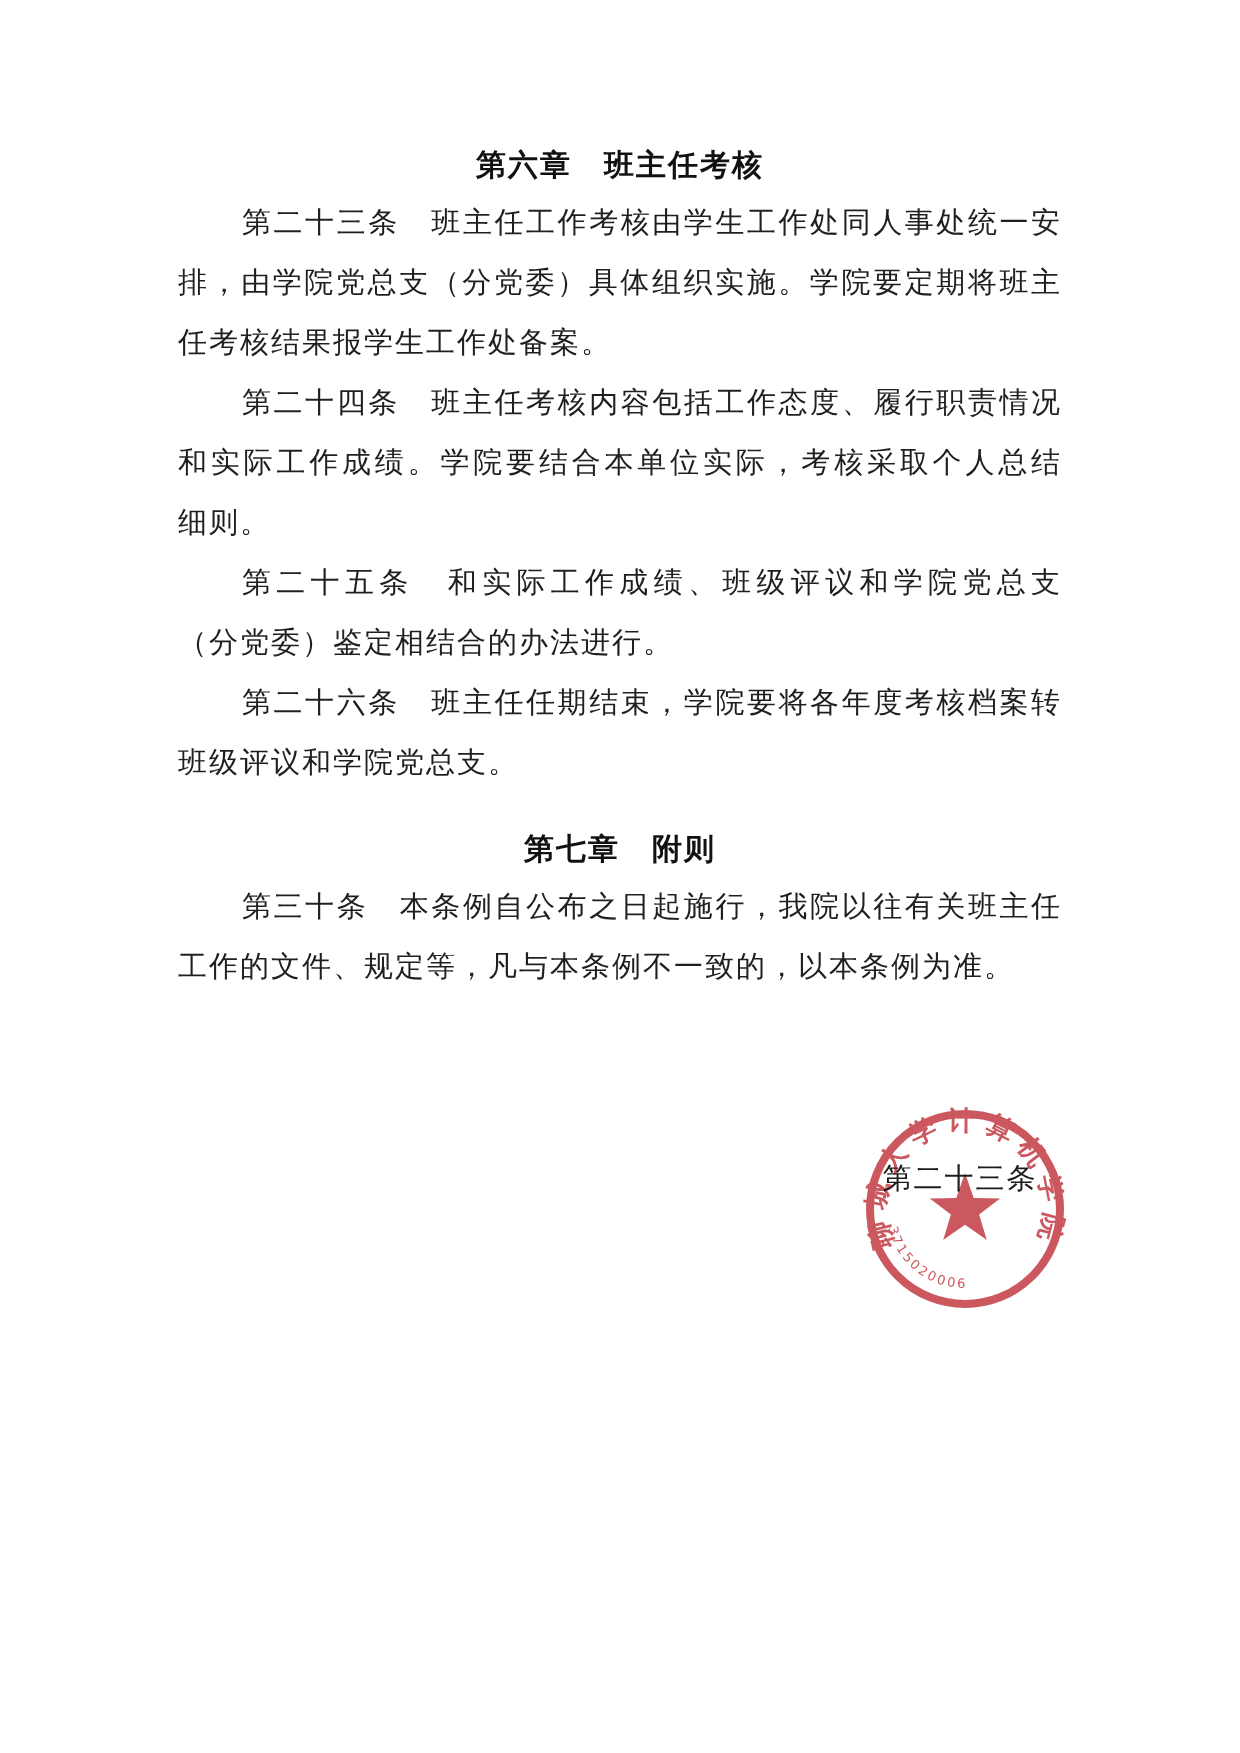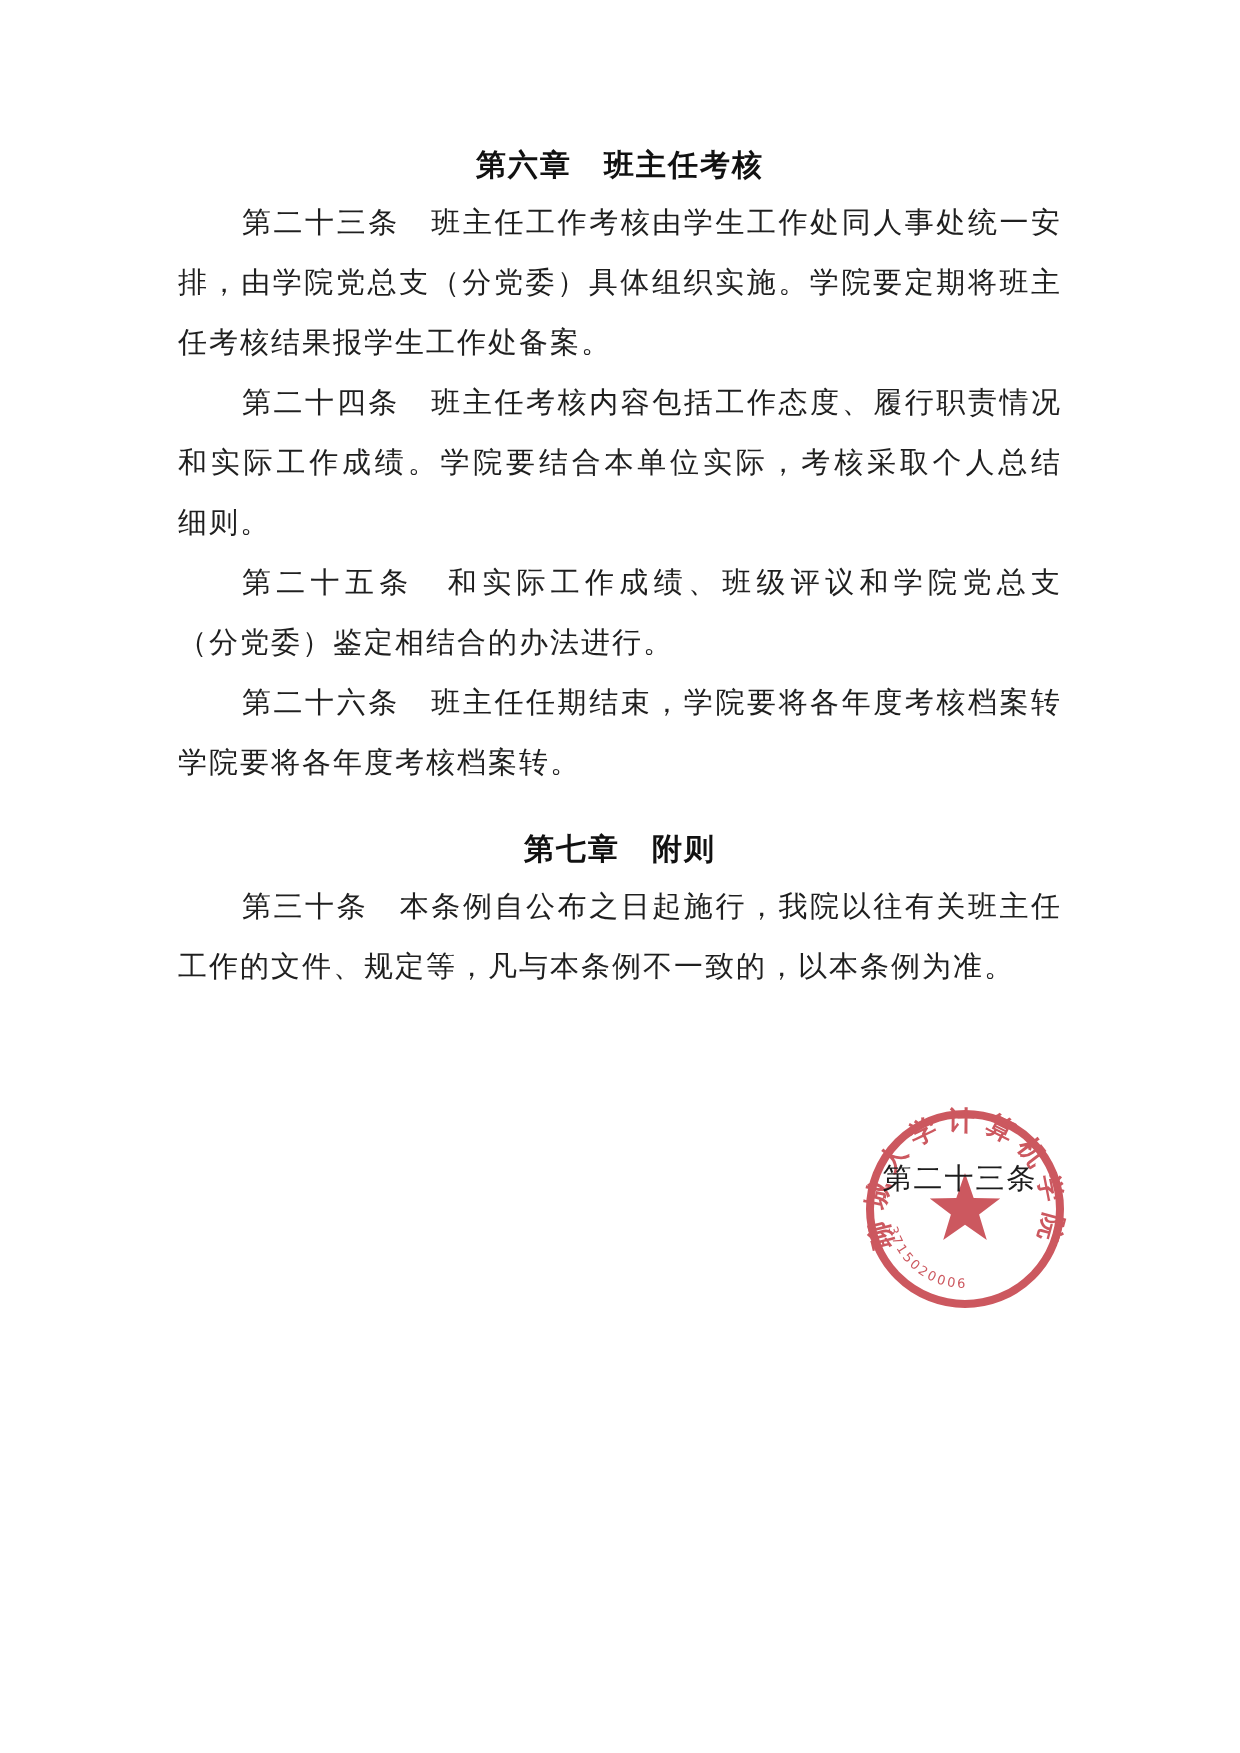--- a/index.html
+++ b/index.html
@@ -116,21 +116,21 @@
       <span class="line">细则。</span>
     </p>
 
     <p class="para">
       <span class="line jfull indent">第二十五条　和实际工作成绩、班级评议和学院党总支</span>
       <span class="line">（分党委）鉴定相结合的办法进行。</span>
     </p>
 
     <p class="para">
       <span class="line jfull indent">第二十六条　班主任任期结束，学院要将各年度考核档案转</span>
-      <span class="line">学院要将各年度考核档案转。</span>
+      <span class="line">班级评议和学院党总支。</span>
     </p>
 
     <h1 class="chapter-heading mt">第七章　附则</h1>
 
     <p class="para">
       <span class="line jfull indent">第三十条　本条例自公布之日起施行，我院以往有关班主任</span>
       <span class="line">工作的文件、规定等，凡与本条例不一致的，以本条例为准。</span>
     </p>
 
   </div>

